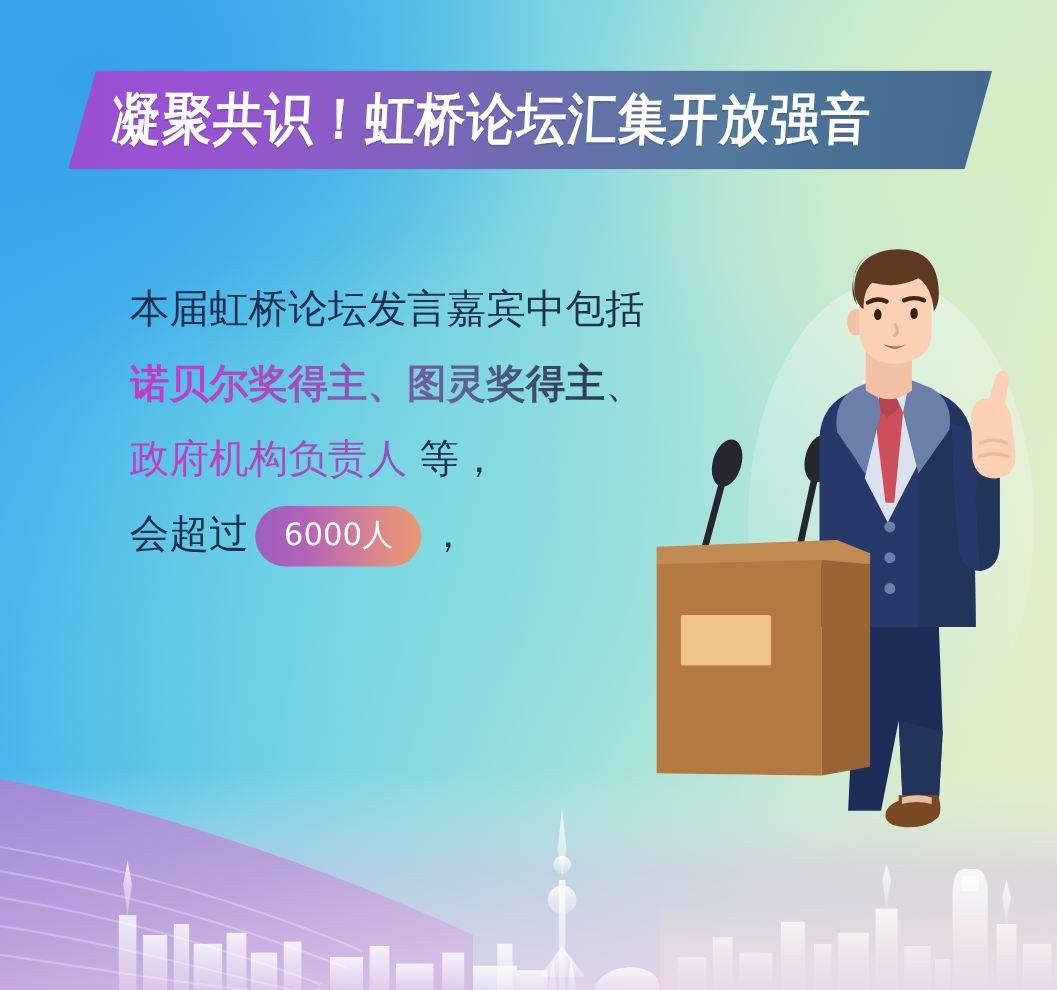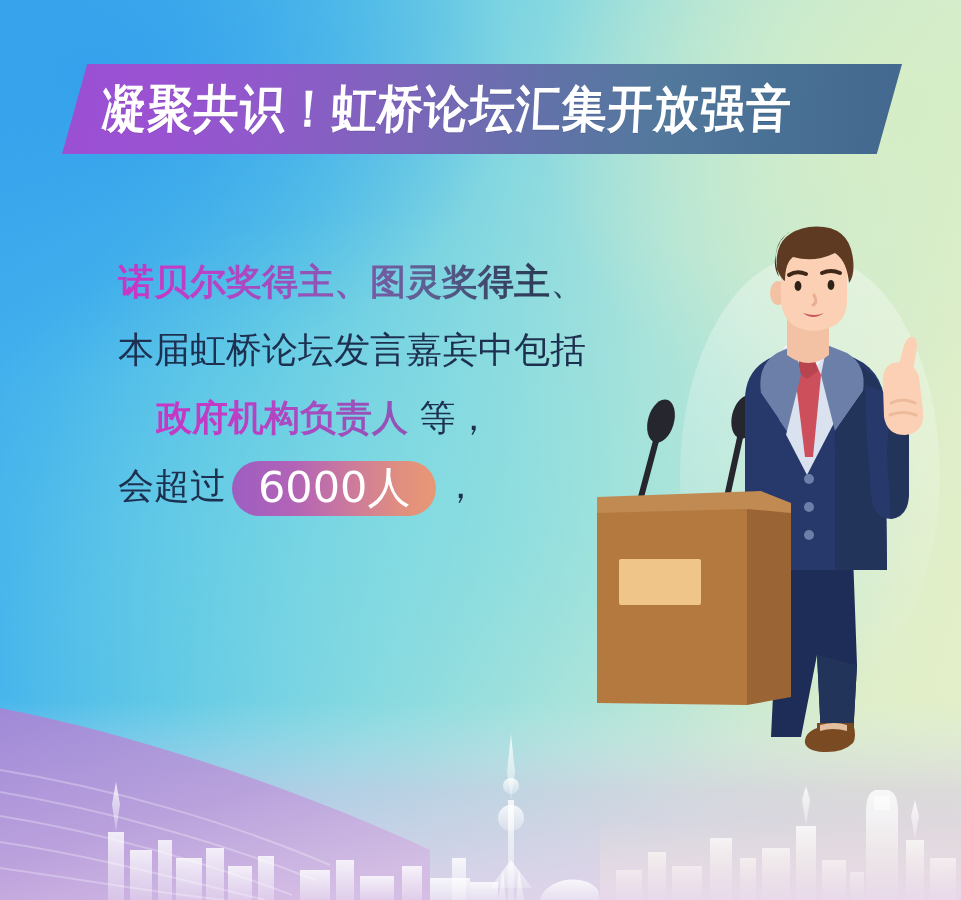--- a/index.html
+++ b/index.html
@@ -94,40 +94,39 @@
   }
   .hl {
     font-weight: bold;
     background-image: linear-gradient(90deg, #c936c4 0%, #b843c6 22%, #8e55b4 48%, #5b6091 72%, #34405f 92%, #2b3a55 100%);
     -webkit-background-clip: text;
     background-clip: text;
     color: transparent;
     -webkit-text-fill-color: transparent;
   }
   .hl-short {
-    font-weight: bold;
+    font-weight: normal;
     background-image: linear-gradient(90deg, #c936c4 0%, #bf3dc4 30%, #a94ac0 60%, #8f55b4 100%);
     -webkit-background-clip: text;
     background-clip: text;
     color: transparent;
-    margin-left: 38px;
     -webkit-text-fill-color: transparent;
   }
   .plain { color: #1d3050; }
   .punct { color: #2b3a55; }
 
   
   .pill {
     display: inline-block;
     vertical-align: middle;
     margin: 0 6px;
     padding: 4px 26px 7px 26px;
     border-radius: 40px;
     color: #ffffff;
-    font-size: 43px;
+    font-size: 28px;
     line-height: 44px;
     background: linear-gradient(90deg, #9d5ec2 0%, #b263b6 30%, #cc7a9c 58%, #e08e80 82%, #e99874 100%);
   }
 
   
   #skyline-band {
     position: absolute;
     left: 0; right: 0; bottom: 0;
     height: 200px;
     overflow: hidden;
@@ -355,25 +354,25 @@
         <path d="M152,284 L196,288 L196,472 L152,480 Z" fill="#9a6435"></path>
 
         <rect x="24" y="334" width="82" height="46" rx="2" fill="#f0c58a"></rect>
       </g>
     </svg>
   </div>
 
   <div id="copy">
 
     <div class="line">
+      <span class="plain">本届虹桥论坛发言嘉宾中包括</span>
+    </div>
+
+    <div class="line">
       <span class="hl">诺贝尔奖得主、图灵奖得主</span><span class="punct">、</span>
-    </div>
-
-    <div class="line">
-      <span class="plain">本届虹桥论坛发言嘉宾中包括</span>
     </div>
 
 
     <div class="line">
       <span class="hl-short">政府机构负责人</span><span class="plain"> 等，</span>
     </div>
 
 
     <div class="line">
       <span class="plain">会超过</span><span class="pill">6000人</span><span class="plain">，</span>

